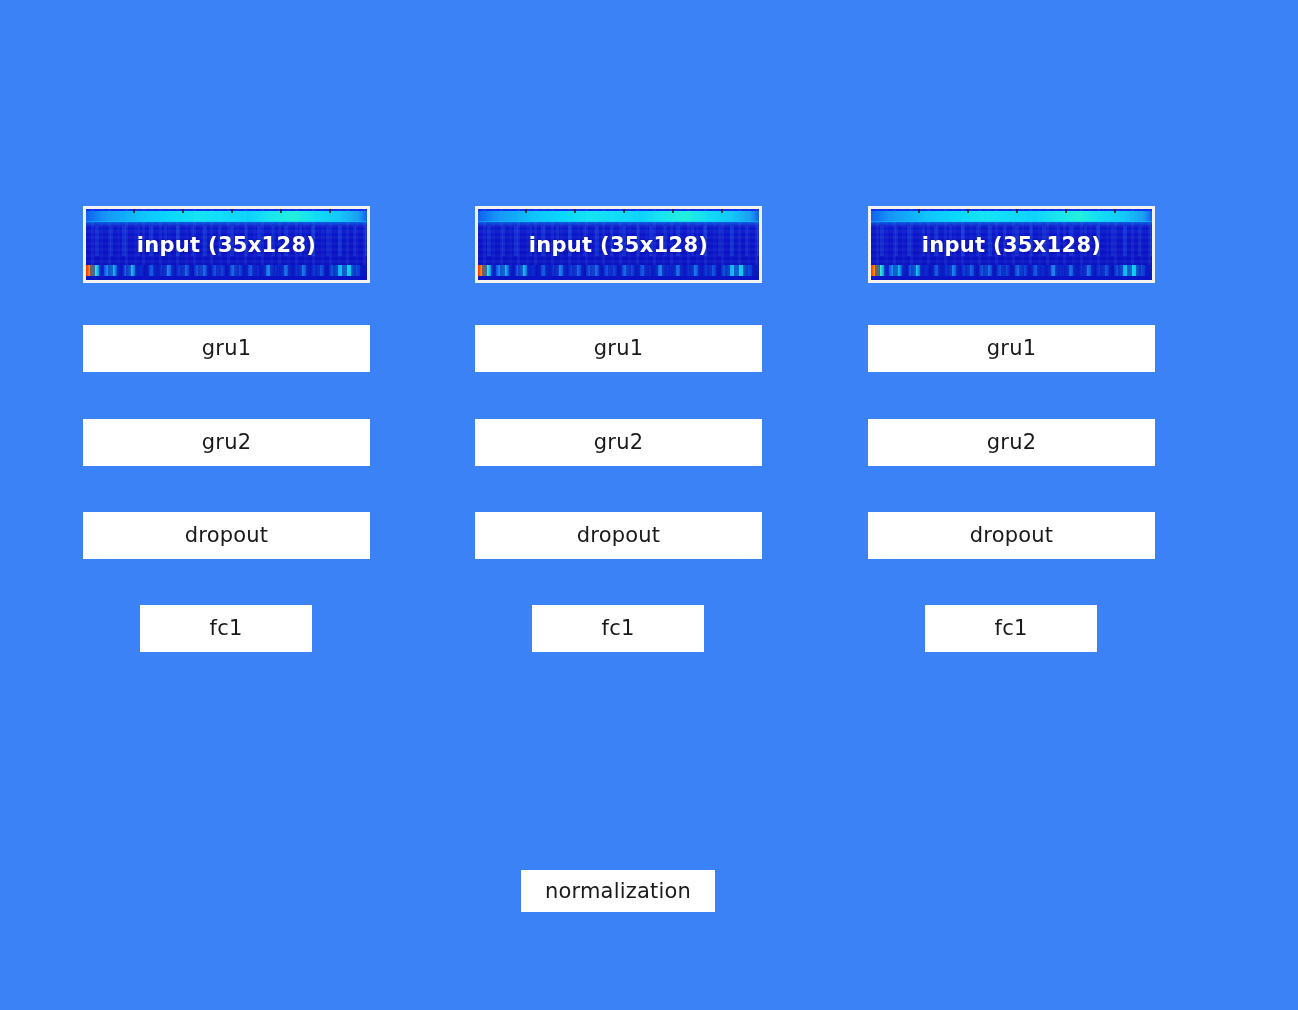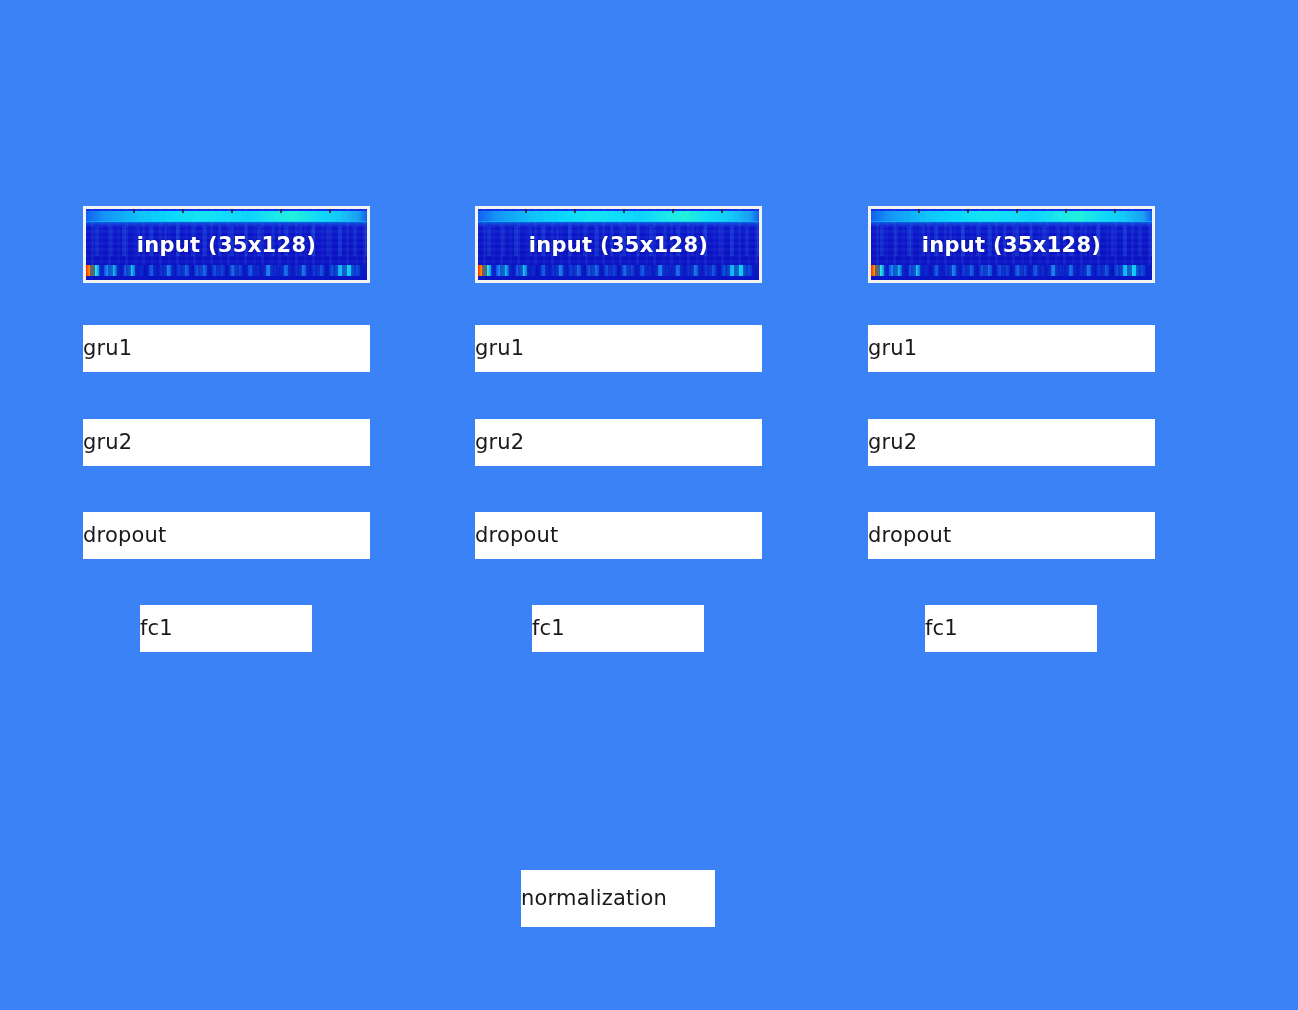--- a/index.html
+++ b/index.html
@@ -15,20 +15,21 @@
     overflow: hidden;
     font-family: "DejaVu Sans", "Liberation Sans", sans-serif;
   }
 
   
   .layer-box {
     position: absolute;
     background: #ffffff;
     display: flex;
     align-items: center;
+    justify-content: center;
     box-sizing: border-box;
   }
   .layer-label {
     color: #1a1a1a;
     font-size: 21px;
     font-weight: 400;
     letter-spacing: 0.2px;
     line-height: 1;
     white-space: nowrap;
     font-family: "DejaVu Sans", "Liberation Sans", sans-serif;
@@ -324,17 +325,17 @@
   </div>
 
   <div class="layer-box" style="left:868px; top:512px; width:287px; height:47px;">
     <span class="layer-label">dropout</span>
   </div>
 
   <div class="layer-box" style="left:925px; top:605px; width:172px; height:47px;">
     <span class="layer-label">fc1</span>
   </div>
 
-  <div class="layer-box" style="left:521px; top:870px; width:194px; height:57px;">
+  <div class="layer-box" style="left:521px; top:870px; width:194px; height:42px;">
     <span class="layer-label">normalization</span>
   </div>
 
 </div>
 
 </body></html>

